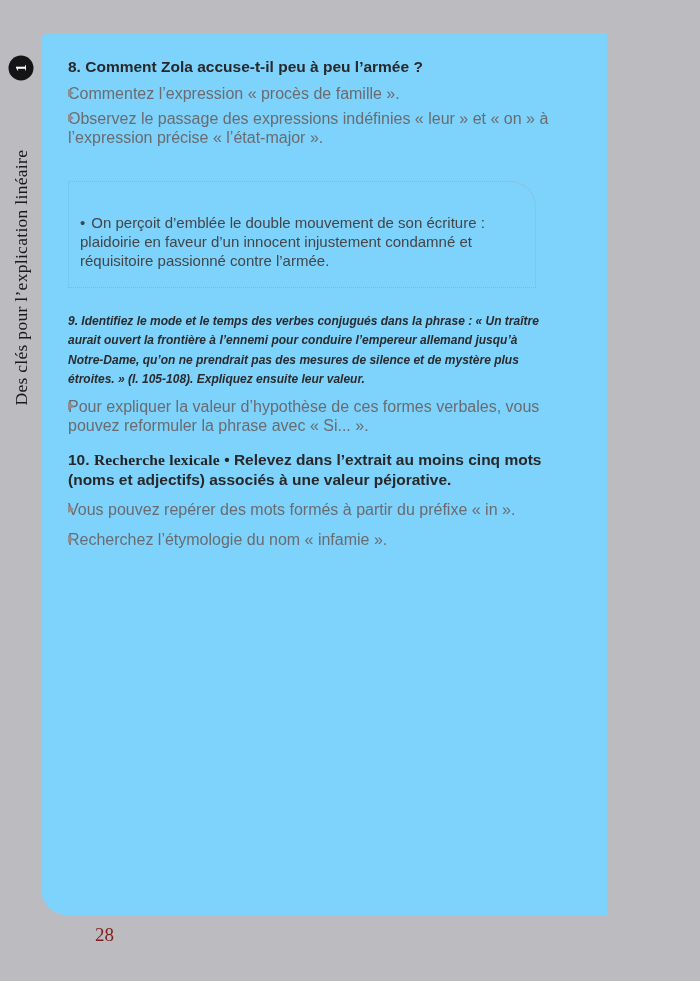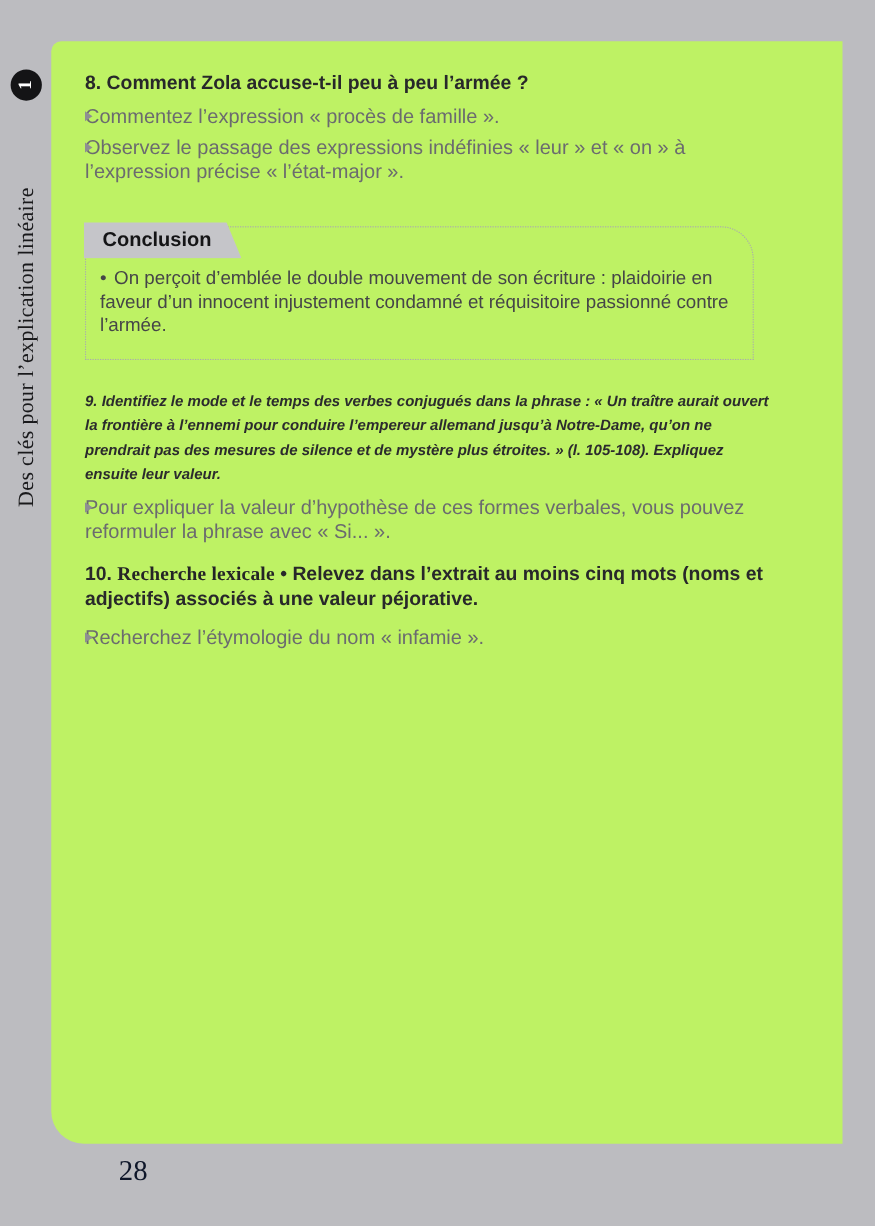--- a/index.html
+++ b/index.html
@@ -23,22 +23,22 @@
   }
   .badge {
     width:25px; height:25px; border-radius:50%; background:#141416;
     color:#fff; display:flex; align-items:center; justify-content:center;
     font-family:"Liberation Serif", serif; font-size:15px; font-weight:bold;
     flex:0 0 auto;
   }
 
   
   .card {
-    position:absolute; left:41px; top:33px; width:633px; height:882px;
-    background:#bef264; border-radius:8px 0 0 26px;
+    position:absolute; left:41px; top:33px; width:566px; height:882px;
+    background:#7dd3fc; border-radius:8px 0 0 26px;
   }
   .content { padding:24px 57px 0 27px; color:#2c2c2e; }
 
   
   .q-title { font-size:15.5px; font-weight:bold; line-height:20px; color:#28282a; }
   .q-par   { font-size:12px; font-weight:bold; line-height:19.5px; color:#2b2b2d;font-style:italic; }
 
   .hints { margin-top:7px; }
   .hint  { position:relative; font-size:16px; line-height:19.5px; color:#6b6b6f; }
   .hint + .hint { margin-top:5px; }
@@ -84,21 +84,21 @@
   .q10 { margin-top:14px; font-size:15.5px; font-weight:bold; line-height:20px; color:#28282a; }
   .fancy {
     font-family:Liberation Serif, serif; font-weight:bold; letter-spacing:.2px; color:#242426;
   }
   .hints-q10 .hint + .hint { margin-top:11px; }
   .hints-q10 { margin-top:10px; }
 
   
   .pagenum {
     position:absolute; left:95px; top:924px;
-    font-family:"Liberation Serif", serif; font-size:23px; color:#0f172a;
+    font-family:"Liberation Serif", serif; font-size:19px; color:#7f1d1d;
   }
 </style>
 </head>
 <body>
 
 <div id="page">
 
   <div class="sidebar-rot">
     <span class="side-text">Des clés pour l’explication linéaire</span>
     <span class="badge">1</span>
@@ -116,21 +116,20 @@
           <span class="tri"></span>
           <span>Commentez l’expression « procès de famille ».</span>
         </div>
         <div class="hint">
           <span class="tri"></span>
           <span>Observez le passage des expressions indéfinies « leur » et « on » à l’expression précise « l’état-major ».</span>
         </div>
       </div>
 
       <div class="conclusion">
-        <div class="conclusion-tab">Conclusion</div>
         <p>
           <span class="dot-marker">•</span><span>On perçoit d’emblée le double mouvement de son écriture : plaidoirie en faveur d’un innocent injustement condamné et réquisitoire passionné contre l’armée.</span>
         </p>
       </div>
 
 
       <div class="q-par q9">
         <span>9.</span>
         <span>Identifiez le mode et le temps des verbes conjugués dans la phrase : « Un traître aurait ouvert la frontière à l’ennemi pour conduire l’empereur allemand jusqu’à Notre-Dame, qu’on ne prendrait pas des mesures de silence et de mystère plus étroites. » (l. 105-108). Expliquez ensuite leur valeur.</span>
       </div>
@@ -147,20 +146,21 @@
 
       <div class="q10">
         <span>10.</span>
         <span class="fancy">Recherche lexicale</span>
         <span>•</span>
         <span>Relevez dans l’extrait au moins cinq mots (noms et adjectifs) associés à une valeur péjorative.</span>
       </div>
       <div class="hints hints-q10">
         <div class="hint">
           <span class="tri"></span>
+          <span>Vous pouvez repérer des mots formés à partir du préfixe « in ».</span>
         </div>
         <div class="hint">
           <span class="tri"></span>
           <span>Recherchez l’étymologie du nom « infamie ».</span>
         </div>
       </div>
 
     </div>
   </div>
 

